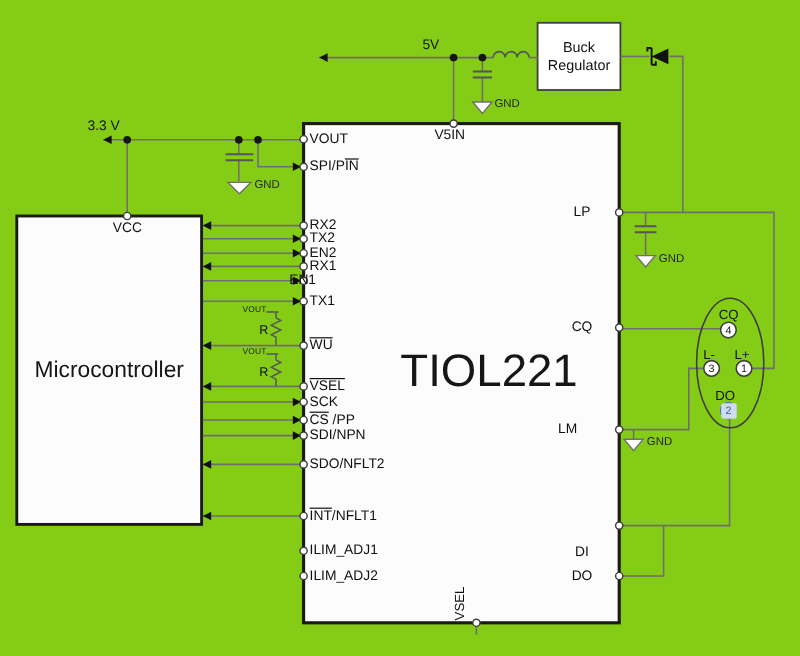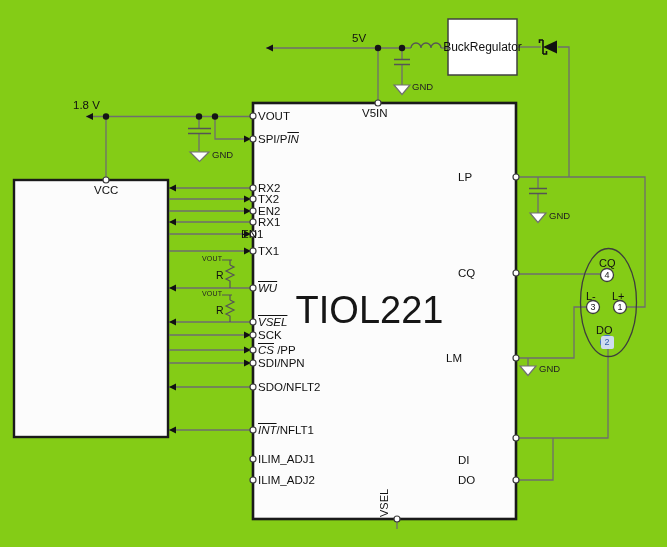--- a/index.html
+++ b/index.html
@@ -1,28 +1,28 @@
 <!DOCTYPE html>
 <html><head>
 <meta charset="utf-8">
 <style>
   html,body{margin:0;padding:0;background:#fff;}
   #stage{position:relative;width:667px;height:547px;background:#84cc16;overflow:hidden;
          font-family:"Liberation Sans",sans-serif;color:#111;}
   #schem{position:absolute;left:0;top:0;}
   .lbl{position:absolute;font-size:11.5px;line-height:14px;white-space:nowrap;color:#111;}
-  .ov{text-decoration:overline;font-style:italic;}
+  .ov{text-decoration:overline;}
   .small{font-size:9.5px;line-height:11px;color:#222;text-align:center;}
   .tiny{font-size:7px;line-height:8px;letter-spacing:.2px;color:#222;}
   .rlab{font-size:10.5px;}
-  .rpin{width:54px;text-align:left;}
-  .title-big{width:233px;text-align:center;font-size:38px;line-height:40px;color:#161616;}
+  .rpin{width:54px;text-align:center;}
+  .title-big{width:233px;text-align:center;font-size:38px;line-height:40px;color:#161616;padding-left:38px;}
   .mcu-t{width:154px;text-align:center;font-size:19px;line-height:22px;color:#161616;}
   .buckbox{position:absolute;left:448px;top:19px;width:69px;height:56px;display:flex;
-           align-items:center;justify-content:center;font-size:12px;line-height:15px;}
+           flex-direction:column;align-items:center;justify-content:center;font-size:12px;line-height:15px;}
   .vert{transform:rotate(-90deg);transform-origin:0 100%;font-size:11px;}
   .cnum{position:absolute;width:13px;height:13px;text-align:center;font-size:9px;line-height:13px;color:#222;}
   .cnum.blue{color:#2e5da8;background:#cfdcf0;border-radius:2px;}
   .clab{font-size:11px;line-height:12px;}
 </style>
 </head>
 <body>
 
 <div id="stage">
 
@@ -141,32 +141,33 @@
   <g fill="none" stroke="#3d3d3d" stroke-width="1.3">
     <ellipse cx="608.5" cy="302.5" rx="28" ry="54"></ellipse>
     <circle cx="607" cy="275" r="6.5" fill="#fff"></circle>
     <circle cx="593" cy="307" r="6.5" fill="#fff"></circle>
     <circle cx="620" cy="307" r="6.5" fill="#fff"></circle>
     <circle cx="607" cy="342" r="6.5" fill="#dbe5f1" stroke="#4472c4"></circle>
   </g>
 </svg>
 
 <span class="lbl" style="left:352px;top:31px">5V</span>
-<span class="lbl" style="left:73px;top:98px">1.8 V</span>
+<span class="lbl" style="left:73px;top:98px">3.3 V</span>
 
 <div class="buckbox">
   <span>Buck</span>
   <span>Regulator</span>
 </div>
 
 <span class="lbl small" style="left:212px;top:149px">GND</span>
 <span class="lbl small" style="left:412px;top:81px">GND</span>
 <span class="lbl small" style="left:549px;top:210px">GND</span>
 <span class="lbl small" style="left:539px;top:363px">GND</span>
 
+<span class="lbl mcu-t" style="left:14px;top:298px">Microcontroller</span>
 <span class="lbl" style="left:94px;top:183px">VCC</span>
 
 <span class="lbl title-big" style="left:253px;top:290px">TIOL221</span>
 <span class="lbl" style="left:362px;top:106px">V5IN</span>
 <span class="lbl vert" style="left:391px;top:503px">VSEL</span>
 
 <span class="lbl tiny" style="left:202px;top:255px">VOUT</span>
 <span class="lbl tiny" style="left:202px;top:290px">VOUT</span>
 <span class="lbl rlab" style="left:216px;top:268px">R</span>
 <span class="lbl rlab" style="left:216px;top:303px">R</span>

